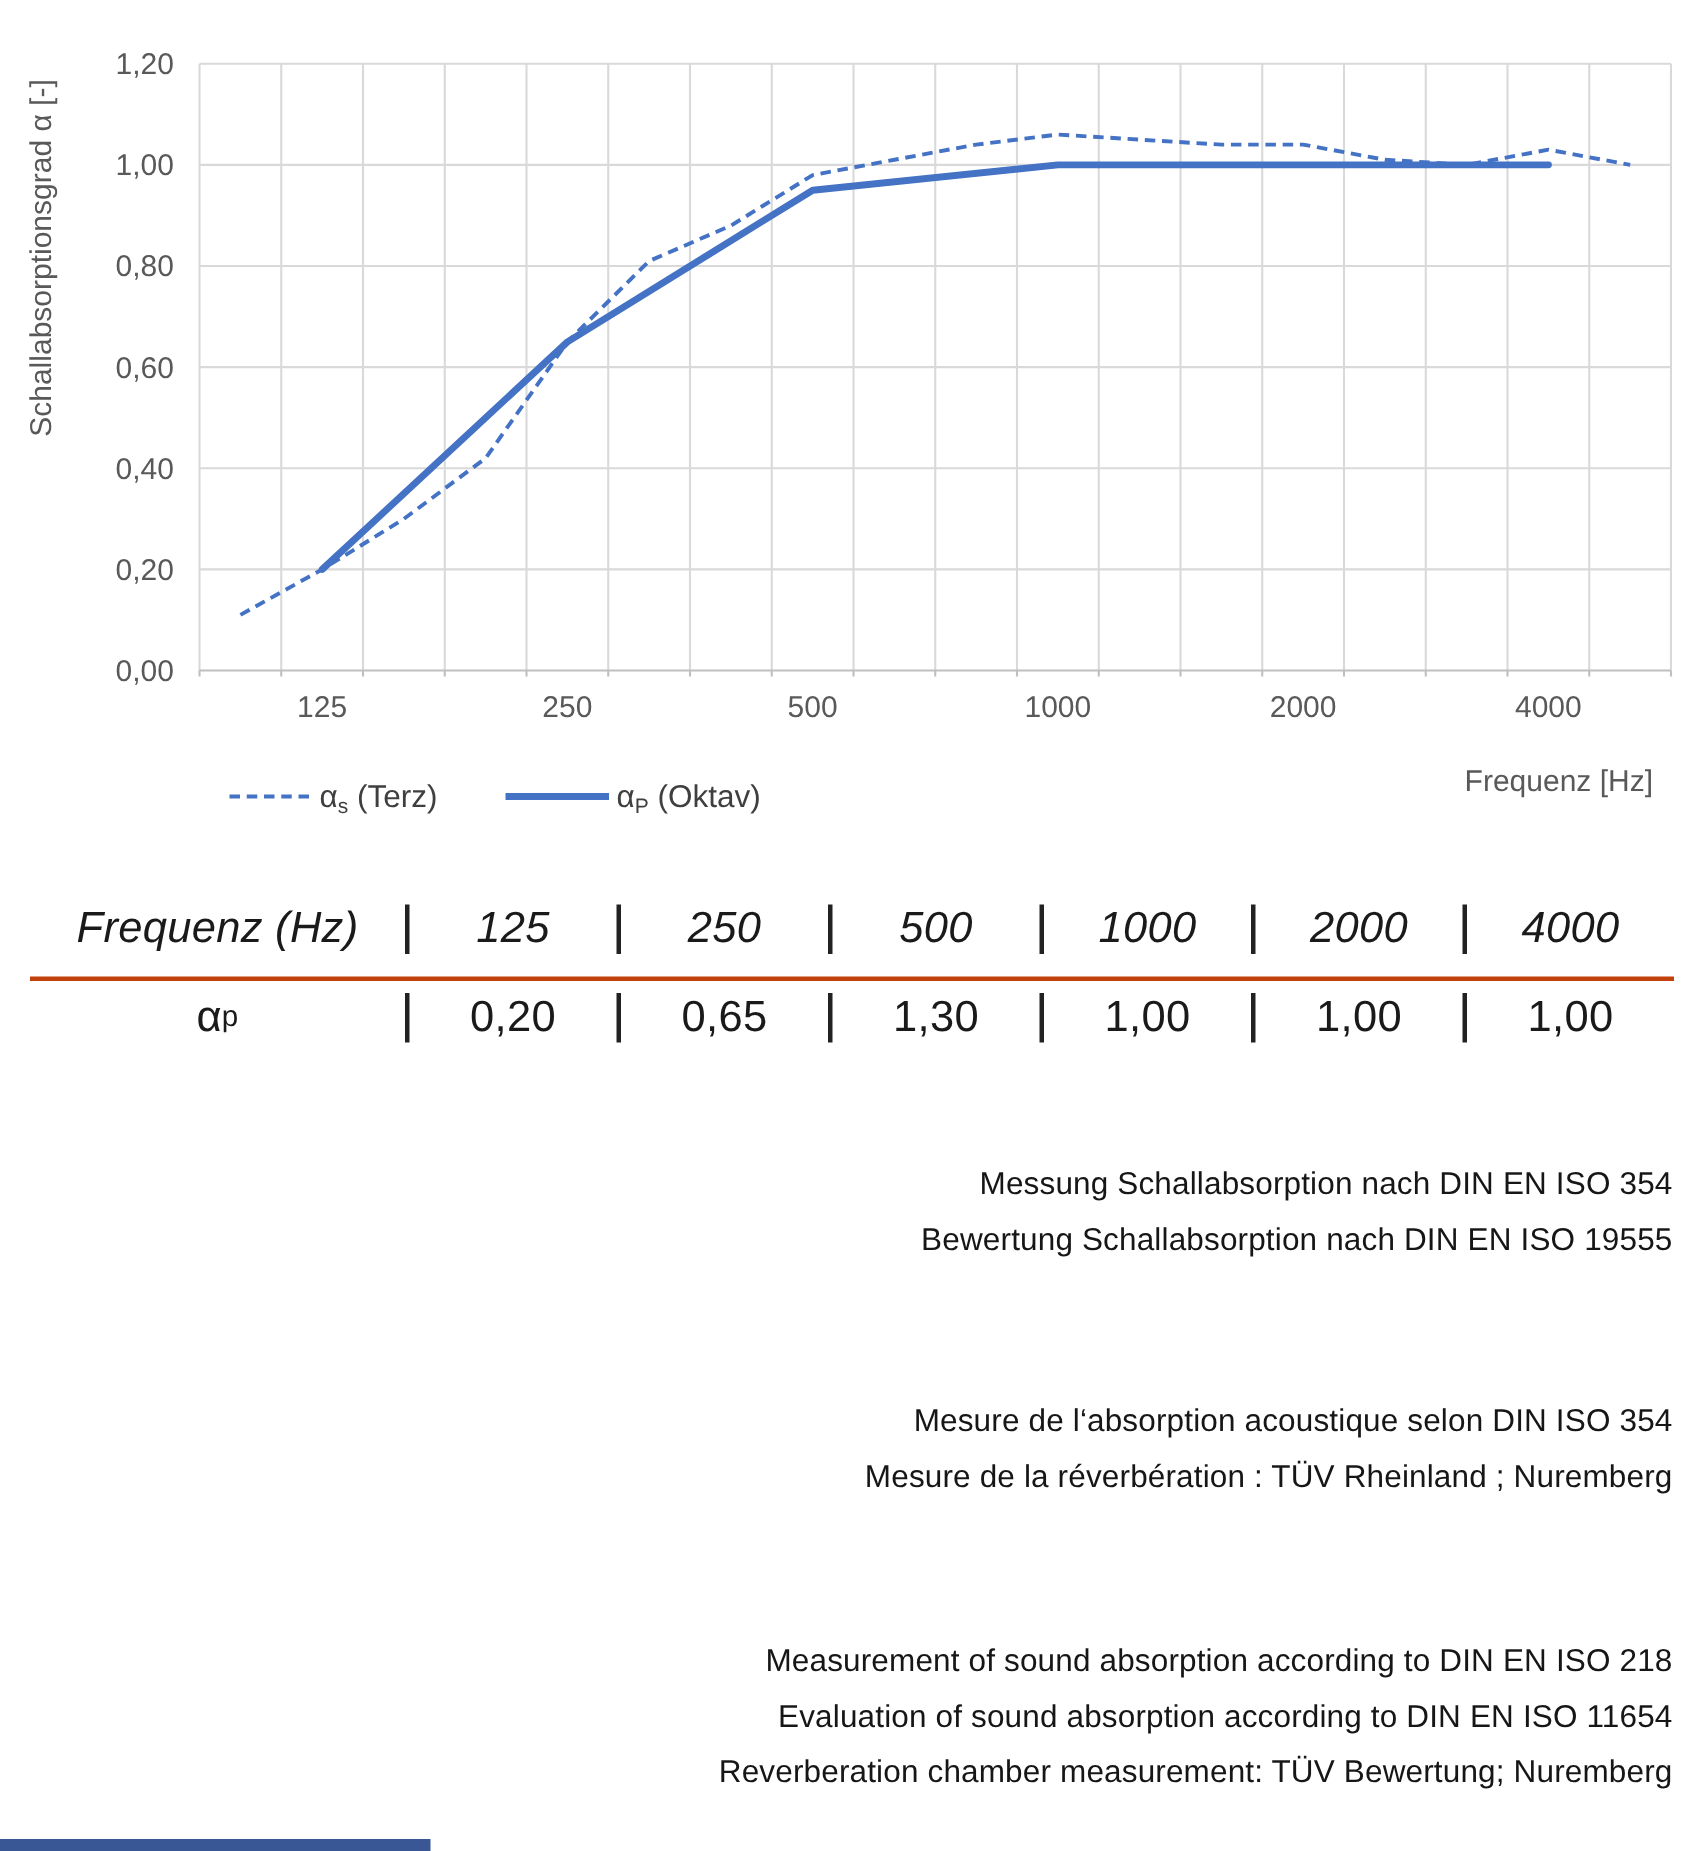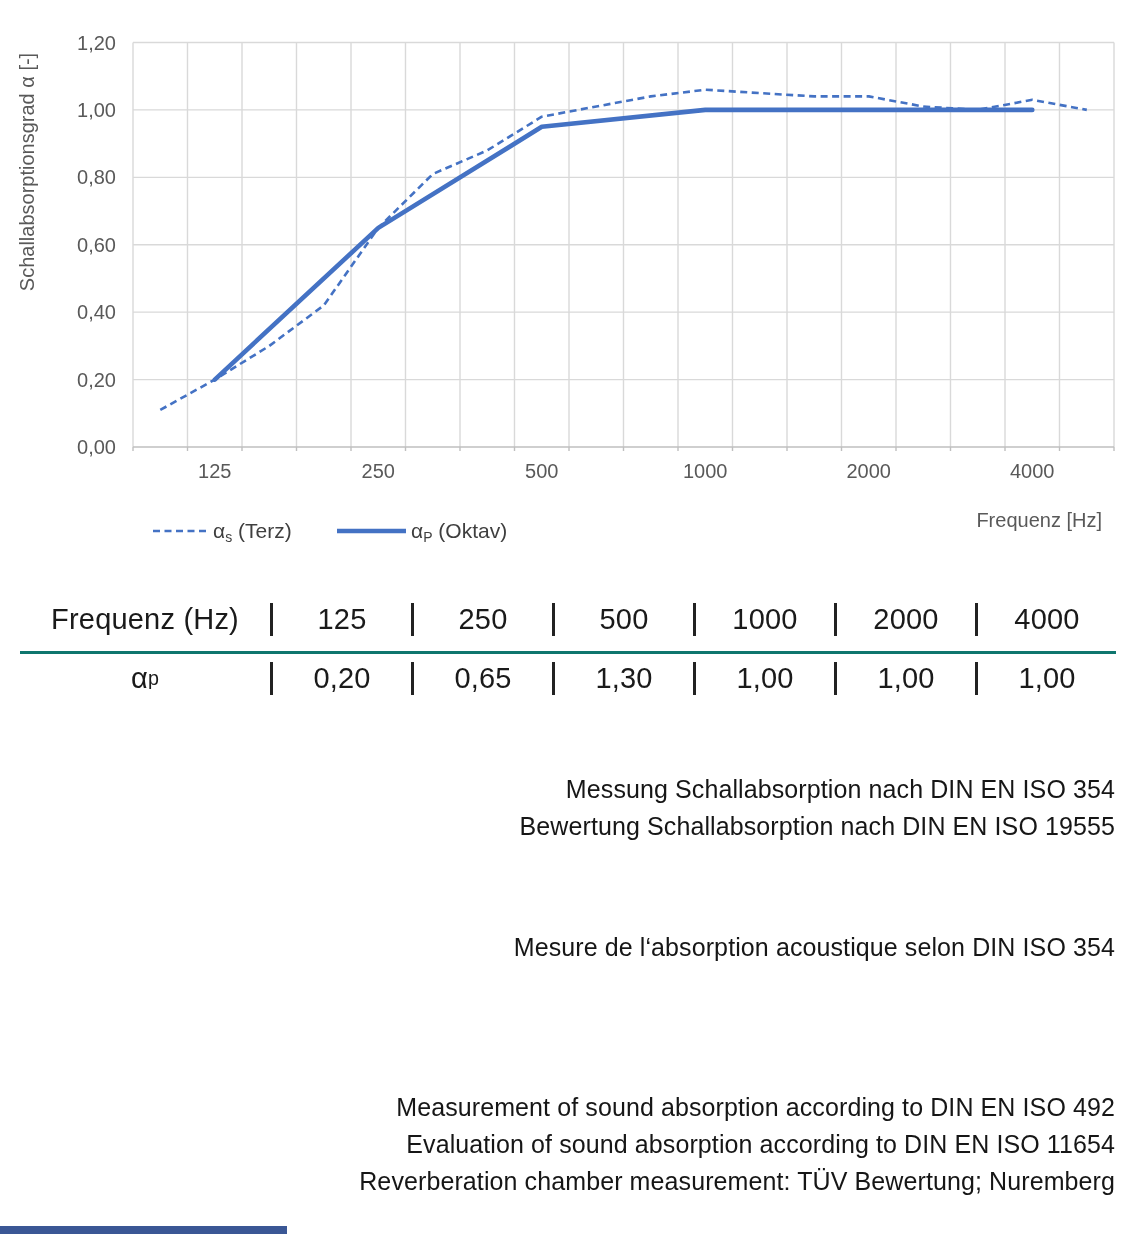--- a/index.html
+++ b/index.html
@@ -6,31 +6,31 @@
   .page{
     position:relative;width:1135px;height:1234px;background:#fff;overflow:hidden;
     font-family:"Liberation Sans","DejaVu Sans",sans-serif;
   }
   .chart-wrap{position:absolute;left:0;top:0;width:1135px;height:565px;}
   svg text{font-family:"Liberation Sans","DejaVu Sans",sans-serif;}
 
   
   .abs-table{position:absolute;left:20px;top:588px;width:1096px;color:#1a1a1a;}
   .t-row{display:flex;align-items:center;}
-  .t-row.header{height:63px;border-bottom:3px solid #0f766e;}
+  .t-row.header{height:63px;border-bottom:3px solid #c2410c;font-style:italic;}
   .t-row.data{height:48px;}
   .t-cell{display:flex;align-items:center;justify-content:center;
           font-size:29px;letter-spacing:0.2px;}
   .t-cell.label{flex:0 0 250px;}
   .t-cell.val{flex:1 1 0;border-left:3px solid #222;}
   .t-cell sub{font-size:68%;line-height:0;}
 
   
   .notes{position:absolute;left:0;right:20px;text-align:right;color:#161616;
-         font-size:25px;line-height:37px;letter-spacing:0.1px;}
+         font-size:21px;line-height:37px;letter-spacing:0.1px;}
   .notes-de{top:771px;}
   .notes-fr{top:929px;text-align:right;}
   .notes-en{top:1089px;}
 
   .bottom-bar{position:absolute;left:0;top:1226px;width:287px;height:8px;}
 </style>
 </head>
 <body>
 
 <div class="page">
@@ -129,21 +129,22 @@
         <div class="t-cell val">1,00</div>
       </div>
   </div>
 
   <div class="notes notes-de">
     <div>Messung Schallabsorption nach DIN EN ISO 354</div>
     <div>Bewertung Schallabsorption nach DIN EN ISO 19555</div>
   </div>
   <div class="notes notes-fr">
     <div>Mesure de l‘absorption acoustique selon DIN ISO 354</div>
+    <div>Mesure de la réverbération : TÜV Rheinland ; Nuremberg</div>
   </div>
   <div class="notes notes-en">
-    <div>Measurement of sound absorption according to DIN EN ISO 492</div>
+    <div>Measurement of sound absorption according to DIN EN ISO 218</div>
     <div>Evaluation of sound absorption according to DIN EN ISO 11654</div>
     <div>Reverberation chamber measurement: TÜV Bewertung; Nuremberg</div>
   </div>
 
   <div class="bottom-bar" id="bottom-bar" style="background: rgb(58, 87, 149);"></div>
 </div>
 
 </body></html>

